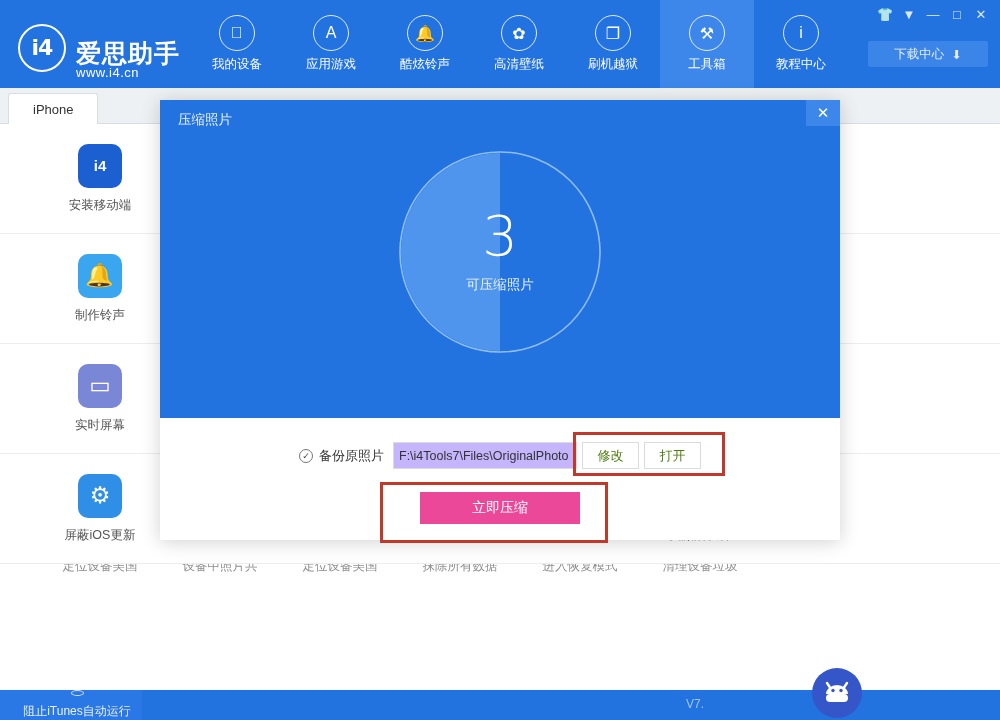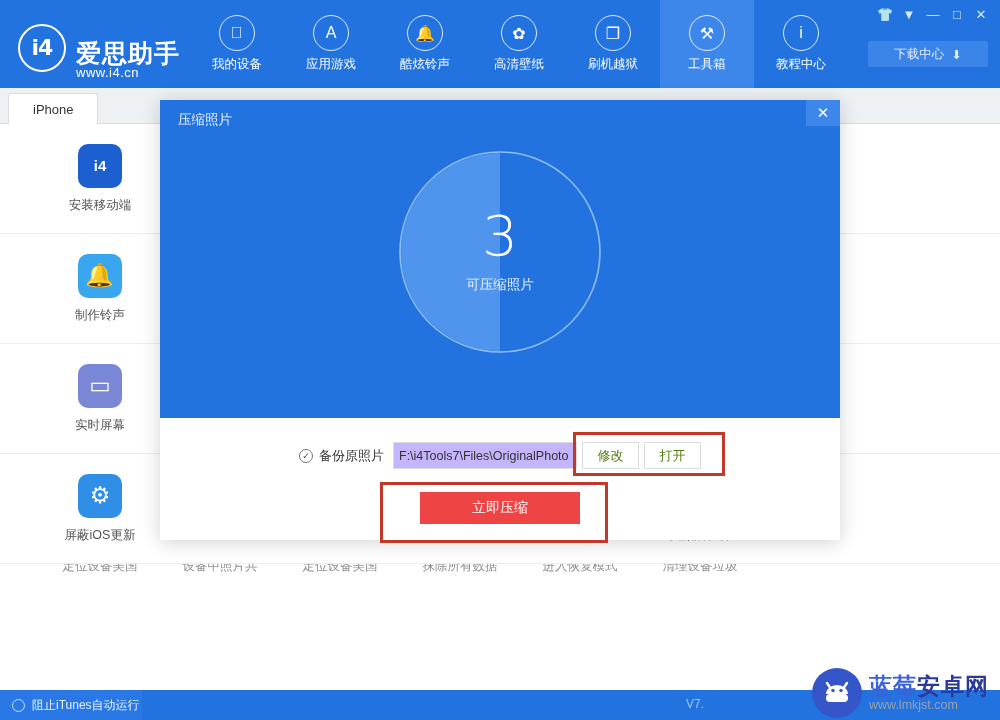--- a/index.html
+++ b/index.html
@@ -183,21 +183,21 @@
     background: #fff;
     font-size: 13px; color: #4d7c0f;
     cursor: pointer;
     font-family: "Liberation Sans", sans-serif;
   }
   .btn-gap { width: 5px; }
   .btn-primary {
     position: absolute; left: 50%; top: 74px;
     transform: translateX(-50%);
     width: 160px; height: 32px;
-    background: #ef4444;
+    background: #ec4899;
     border: none; color: #fff; font-size: 14px;
     cursor: pointer;
     font-family: "Liberation Sans", sans-serif;
   }
 
   
   .anno {
     position: absolute;
     border: 3px solid #c0392b;
     pointer-events: none;
@@ -206,21 +206,21 @@
   #anno-compress { left: 380px; top: 482px; width: 228px; height: 61px; }
 
   
   .footer {
     position: absolute; left: 0; top: 690px; width: 1000px; height: 30px;
     background: #2272e0;
   }
   .footer-left {
     position: absolute; left: 0; top: 0; width: 142px; height: 30px;
     background: #2a78e5;
-    display: flex; align-items: center; padding-left: 12px; gap: 7px;
+    display: flex; align-items: center; padding-left: 12px; gap: 7px; flex-direction: column;
   }
   .footer-circle {
     width: 13px; height: 13px; border-radius: 50%;
     border: 1px solid #cfe0f8; cursor: pointer;
   }
   .footer-text { color: #eaf1fd; font-size: 12px; }
   .footer-ver {
     position: absolute; left: 686px; top: 7px;
     color: #9fc4f2; font-size: 12px;
   }
@@ -431,17 +431,13 @@
 <div class="watermark">
   <div class="wm-circle">
     <svg width="34" height="34" viewBox="0 0 34 34">
       <path d="M7 7 L11 13 M27 7 L23 13" stroke="#fff" stroke-width="2.4" stroke-linecap="round" fill="none"></path>
       <path d="M6 18 a11 9 0 0 1 22 0 z" fill="#fff"></path>
       <rect x="6" y="18" width="22" height="8" rx="4" fill="#fff"></rect>
       <circle cx="13" cy="14.5" r="1.7" fill="#3456c8"></circle>
       <circle cx="21" cy="14.5" r="1.7" fill="#3456c8"></circle>
     </svg>
   </div>
-  <div class="wm-text">
-    <div class="wm-cn"><span class="wm-blue">蓝莓</span><span>安卓网</span></div>
-    <div class="wm-url">www.lmkjst.com</div>
-  </div>
 </div>
 
 </body></html>

